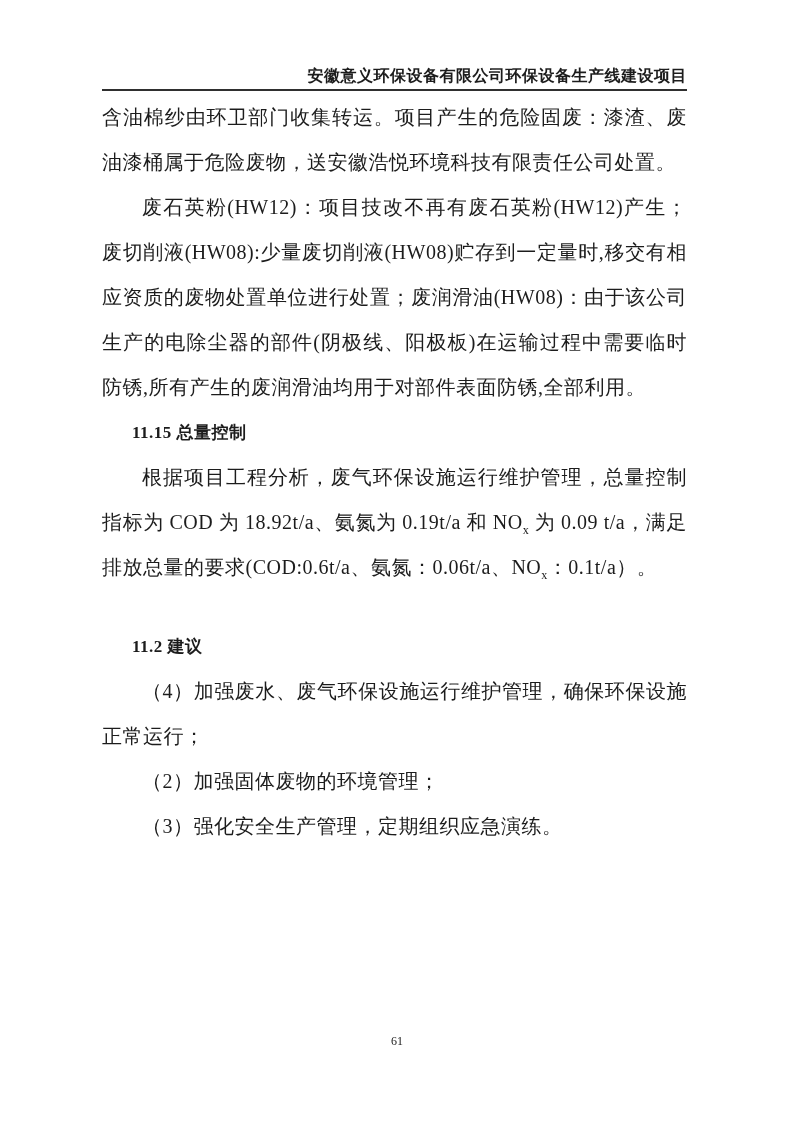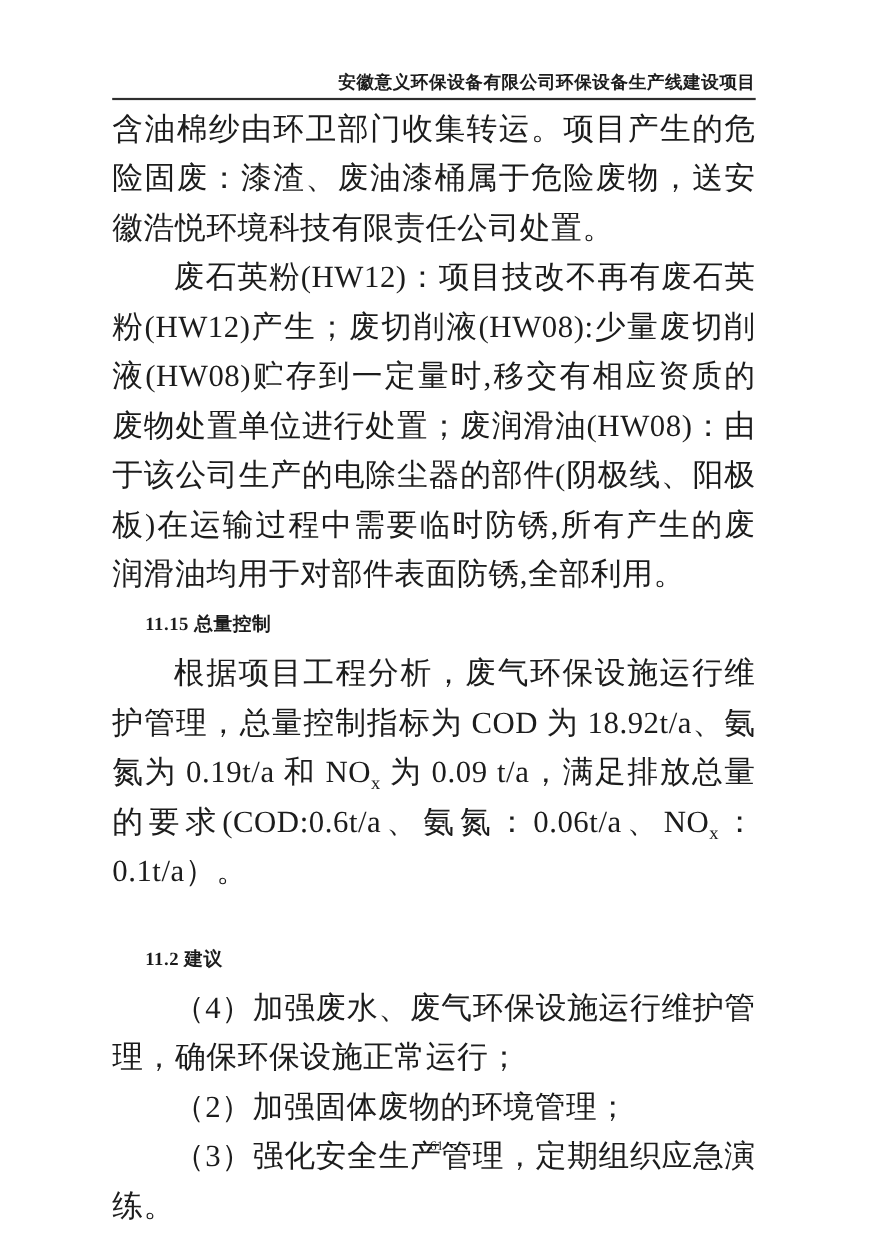--- a/index.html
+++ b/index.html
@@ -16,21 +16,21 @@
     text-align:right;
     font-size:16px;
     font-weight:bold;
     line-height:24px;
     letter-spacing:0.5px;
     border-bottom:2px solid #2f2f2f;
     padding-bottom:1px;
   }
   p.body {
     margin:0;
-    font-size:28px;
+    font-size:20px;
     line-height:45px;
     text-align:justify;
     letter-spacing:0.5px;
   }
   p.first { margin-top:4px; }
   .indent { text-indent:2em; }
   h2.sec {
     margin:0 0 0 30px;
     font-size:17px;
     line-height:45px;

